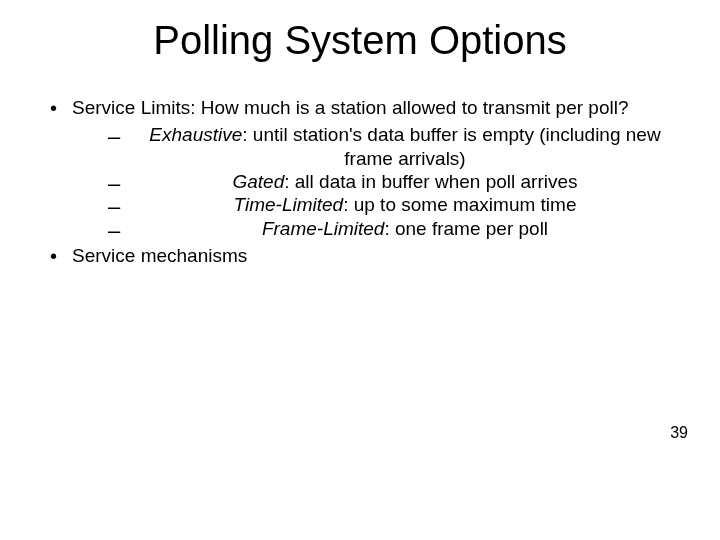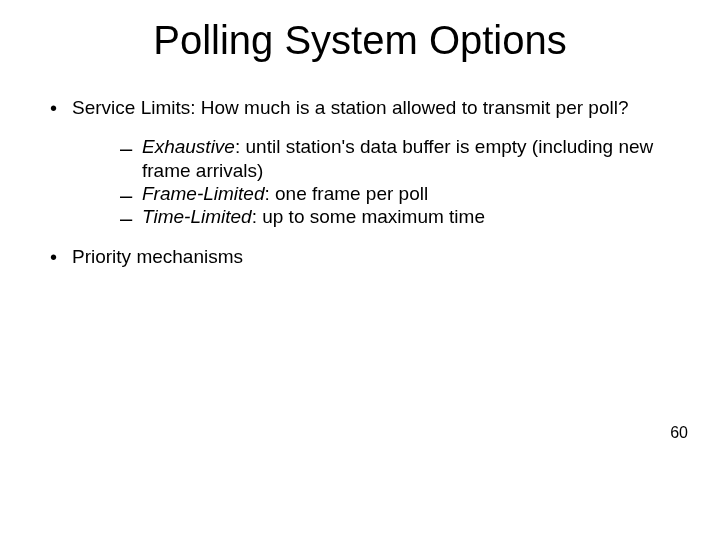--- a/index.html
+++ b/index.html
@@ -49,22 +49,23 @@
   ul.lvl0 > li::before {
     content: "•";
     position: absolute;
     left: 6px;
     top: 0;
     font-size: 20px;
     line-height: 1.23;
   }
   ul.lvl1 {
     list-style: none;
-    margin: 16px;
+    margin: 4px;
     padding: 0;
+    text-align: center;
   }
   ul.lvl1 > li {
     position: relative;
     padding-left: 54px;
     margin: 0;
   }
   ul.lvl1 > li::before {
     content: "–";
     position: absolute;
     left: 32px;
@@ -90,30 +91,33 @@
   <div class="body">
     <ul class="lvl0">
 
       <li>
         <span>Service Limits:  How much is a station allowed to transmit per poll?</span>
         <ul class="lvl1">
           <li>
             <span class="it">Exhaustive</span><span>:  until station's data buffer is empty (including new frame arrivals)</span>
           </li>
           <li>
-            <span class="it">Frame-Limited</span><span>:  one frame per poll</span>
+            <span class="it">Gated</span><span>:  all data in buffer when poll arrives</span>
           </li>
           <li>
             <span class="it">Time-Limited</span><span>:  up to some maximum time</span>
+          </li>
+          <li>
+            <span class="it">Frame-Limited</span><span>:  one frame per poll</span>
           </li>
         </ul>
       </li>
 
       <li>
-        <span>Priority mechanisms</span>
+        <span>Service mechanisms</span>
       </li>
 
     </ul>
   </div>
 
-  <div class="pagenum">60</div>
+  <div class="pagenum">39</div>
 
 </div>
 
 </body></html>

